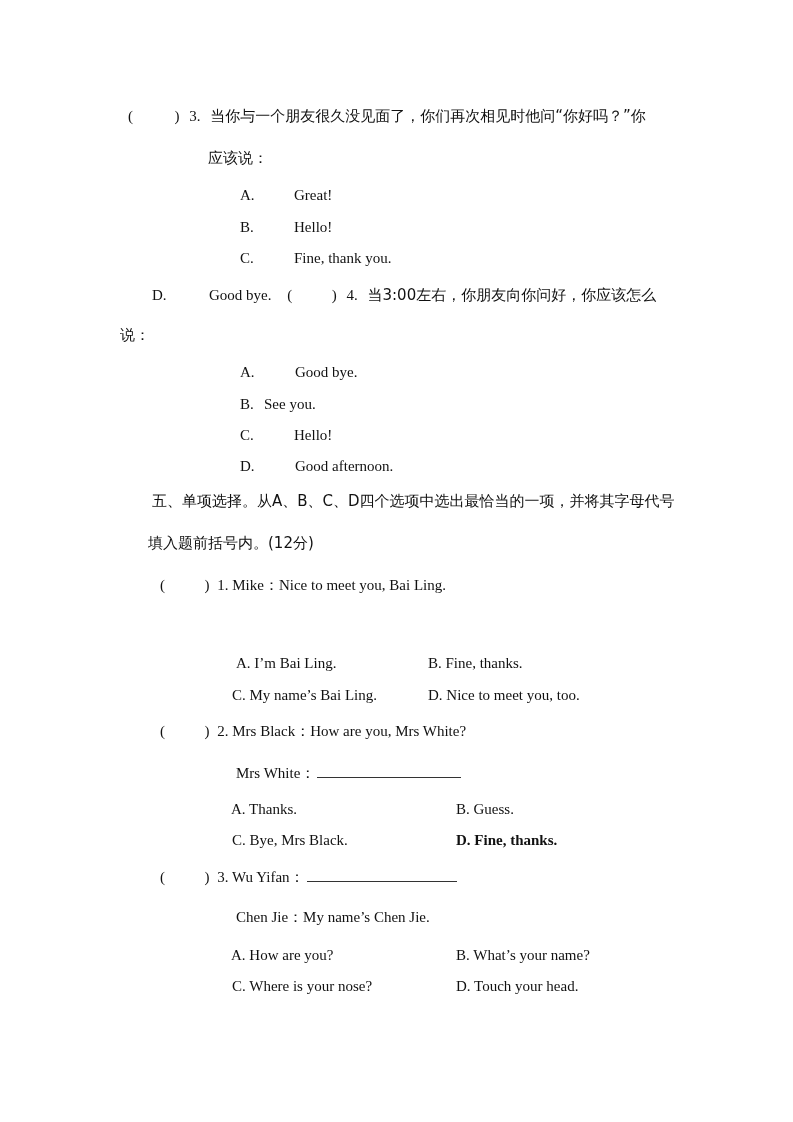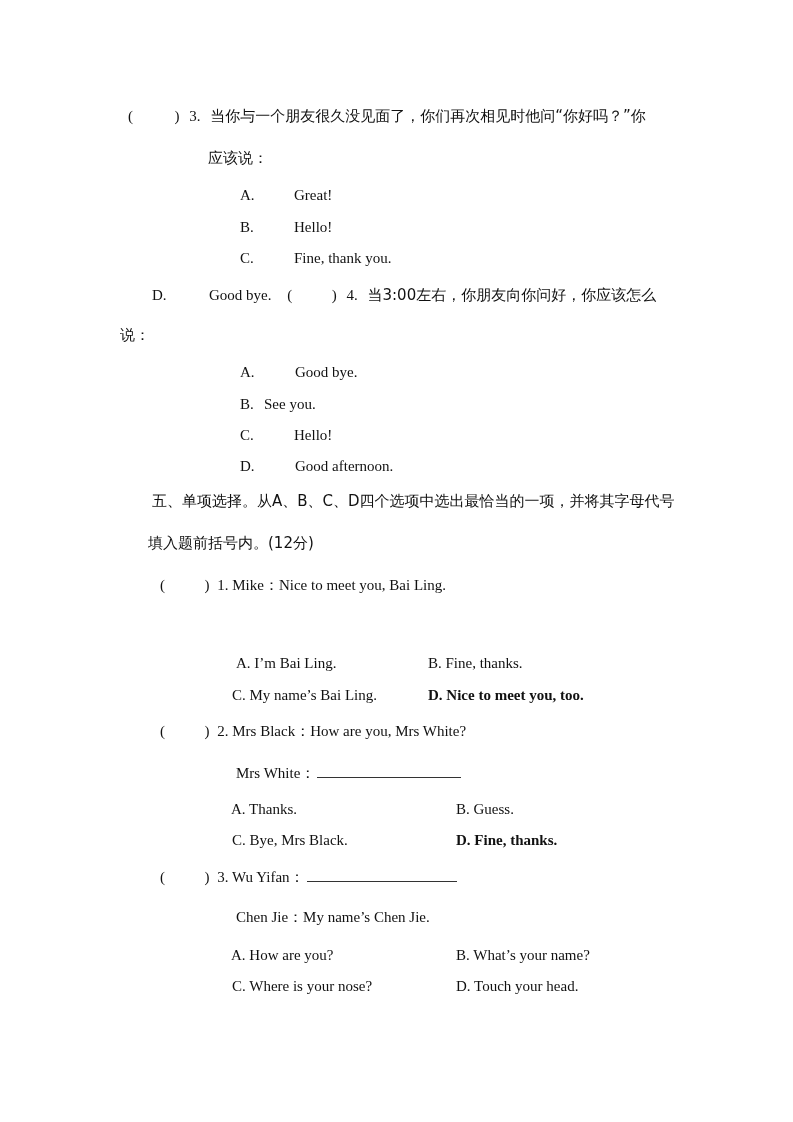--- a/index.html
+++ b/index.html
@@ -96,21 +96,21 @@
   <div class="line" style="left:160px; top:578px;text-align:right;">
     <span class="paren">(</span>
     <span class="gap" style="width:32px;"></span>
     <span class="paren">)</span>
     <span style="margin-left:4px;">1.</span>
     <span>Mike：Nice to meet you, Bai Ling.</span>
   </div>
   <div class="line" style="left:236px; top:656px;">A. I’m Bai Ling.</div>
   <div class="line" style="left:428px; top:656px;">B. Fine, thanks.</div>
   <div class="line" style="left:232px; top:688px;">C. My name’s Bai Ling.</div>
-  <div class="line" style="left:428px; top:688px;font-weight:bold;">D. Nice to meet you, too.</div>
+  <div class="line" style="left:428px; top:688px;">D. Nice to meet you, too.</div>
 
   <div class="line" style="left:160px; top:724px;">
     <span class="paren">(</span>
     <span class="gap" style="width:32px;"></span>
     <span class="paren">)</span>
     <span style="margin-left:4px;">2.</span>
     <span>Mrs Black：How are you, Mrs White?</span>
   </div>
   <div class="line" style="left:236px; top:765px;">
     <span>Mrs White：</span><span class="blank" style="width:144px; margin-left:2px;"></span>

